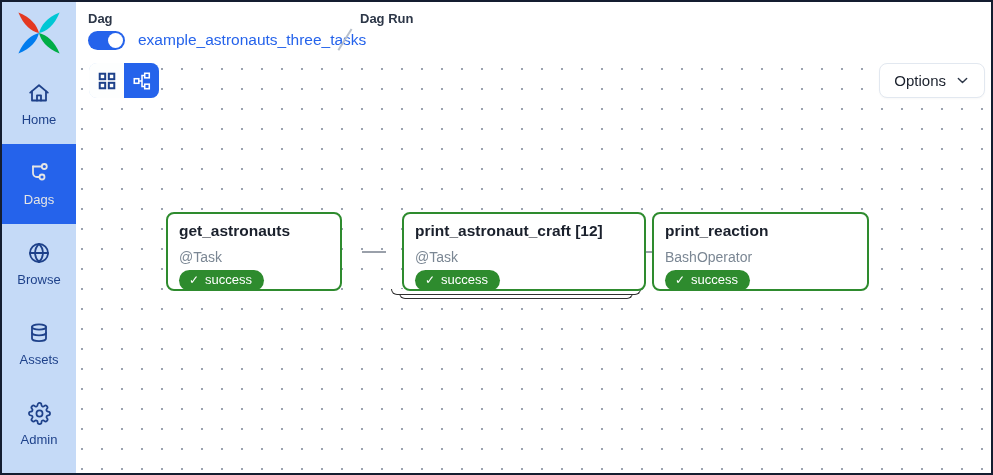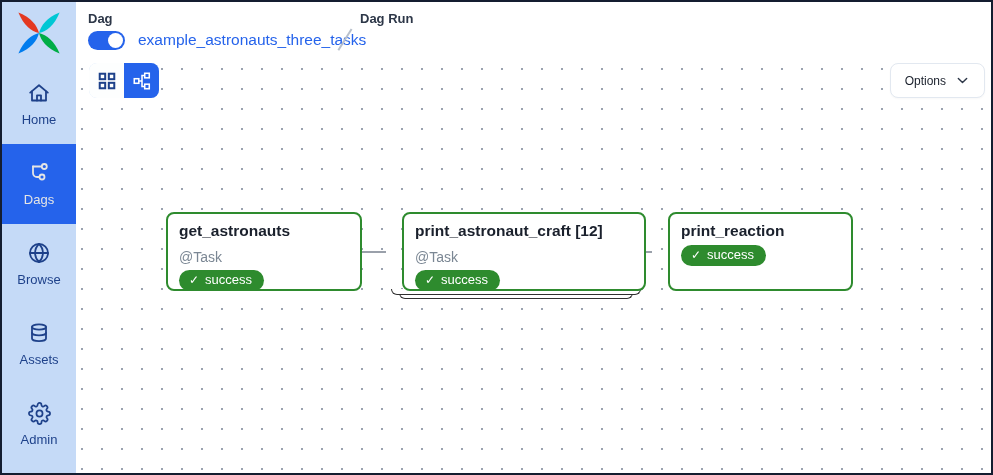--- a/index.html
+++ b/index.html
@@ -31,31 +31,31 @@
     position:absolute;left:74px;top:53px;right:0;bottom:0;background:#fff;
     background-image:radial-gradient(circle,#9aa2af 1px,rgba(0,0,0,0) 1.4px);
     background-size:20px 20px;background-position:-4px 4px;
   }
   
   .seg{position:absolute;left:13px;top:8px;display:flex;border-radius:8px;overflow:hidden;box-shadow:0 0 0 1px #cfe3fb inset;}
   .seg-btn{width:35px;height:35px;display:flex;align-items:center;justify-content:center;cursor:pointer;background:#fdfefe;color:#1e418a;border:none;}
   .seg-btn.selected{background:#2563eb;color:#fff;}
   .options-btn{
     position:absolute;top:8px;right:6px;height:35px;padding:0 14px;display:flex;align-items:center;gap:9px;
-    background:#fff;border:1px solid #e2e8f0;border-radius:8px;font-size:12px;color:#1a202c;
+    background:#fff;border:1px solid #e2e8f0;border-radius:8px;font-size:15px;color:#1a202c;
     font-family:"Liberation Sans",sans-serif;cursor:pointer;box-shadow:0 1px 2px rgba(0,0,0,.03);
   }
   
   .edge{position:absolute;height:2px;background:#9aa0aa;}
   .edge-1{left:286px;top:196px;width:24px;}
   .edge-2{left:554px;top:196px;width:22px;}
   .node{position:absolute;top:157px;cursor:pointer;}
-  .node-1{left:90px;width:196px;}
+  .node-1{left:90px;width:176px;}
   .node-2{left:310px;width:244px;padding-left:16px;}
-  .node-3{left:592px;width:185px;}
+  .node-3{left:576px;width:217px;}
   .node-body{
     position:relative;z-index:2;box-sizing:border-box;height:79px;background:#fff;
     border:2px solid #2e8b2e;border-radius:8px;padding:7px 11px 8px 11px;
   }
   .node-title{font-size:15.5px;font-weight:700;color:#1a202c;line-height:20px;white-space:nowrap;}
   .node-subtitle{font-size:14px;color:#7b8794;line-height:18px;margin-top:7px;}
   .badge{
     display:inline-flex;align-items:center;gap:6px;margin-top:4px;background:#2e8b2e;color:#fff;
     border-radius:999px;padding:2px 12px 3px 10px;font-size:13px;font-weight:500;line-height:16px;
   }
@@ -190,20 +190,21 @@
         <span class="badge">
           <span class="check">✓</span>
           <span>success</span>
         </span>
       </div>
     </div>
 
     <div class="node node-3">
       <div class="node-body">
         <div class="node-title">print_reaction</div>
+        <div class="node-subtitle">BashOperator</div>
         <span class="badge">
           <span class="check">✓</span>
           <span>success</span>
         </span>
       </div>
     </div>
 
   </div>
 </div>
 

